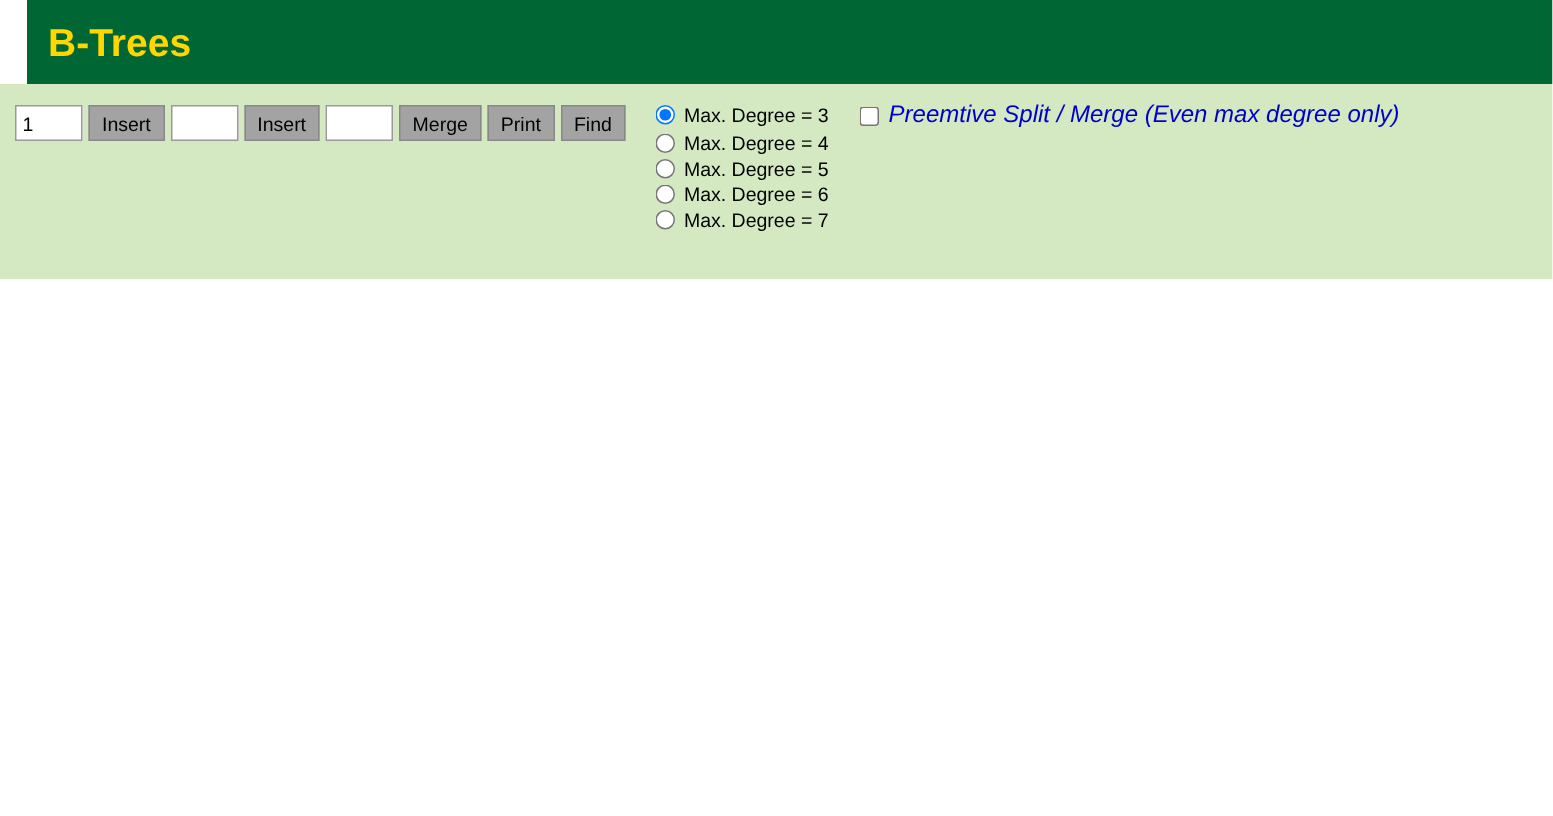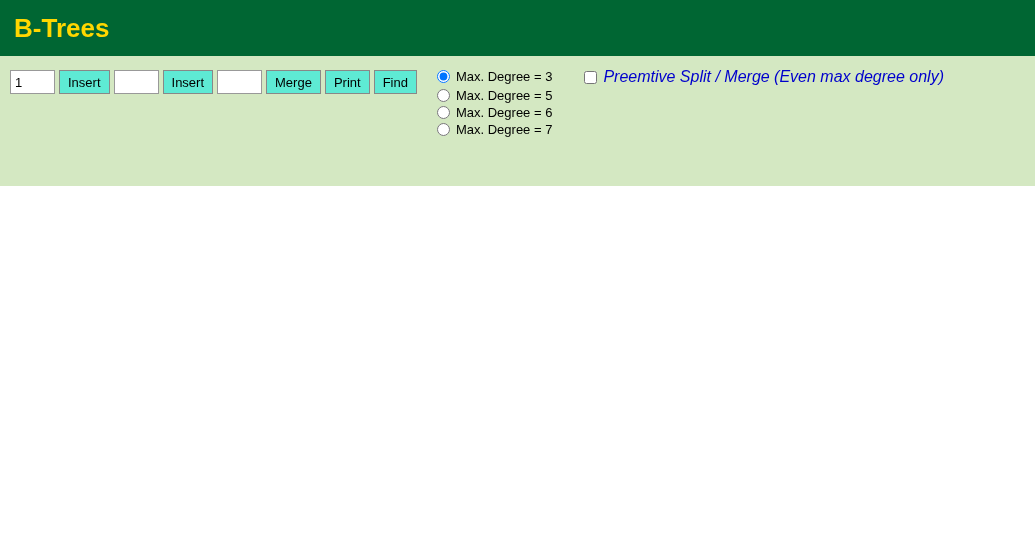--- a/index.html
+++ b/index.html
@@ -14,20 +14,21 @@
       font-size: 14px;
       background: #fff;
       overflow: hidden;
     }
     #header {
       background-color: #006633;
       padding: 24px 14px;
       height: 56px;
       display: flex;
       align-items: center;
+      margin-left: 18px;
     }
     #header h1 {
       color: #FFD700;
       font-size: 26px;
       font-weight: bold;
       font-family: Arial, sans-serif;
     }
     #toolbar {
       background-color: #d4e8c2;
       padding: 10px 10px;
@@ -45,21 +46,21 @@
       width: 45px;
       height: 24px;
       border: 1px solid #999;
       padding: 2px 4px;
       font-size: 13px;
     }
     #controls-left button {
       height: 24px;
       padding: 0 8px;
       font-size: 13px;
-      background: #5eead4;
+      background: #a3a3a3;
       border: 1px solid #888;
       cursor: pointer;
       color: #000;
     }
     #controls-right {
       margin-left: 20px;
       display: flex;
       flex-direction: column;
       gap: 2px;
     }
@@ -117,29 +118,33 @@
       <input type="text" id="delete-input" value="" style="">
       <button>Insert</button>
       <input type="text" id="find-input" value="" style="">
       <button>Merge</button>
       <button>Print</button>
       <button>Find</button>
     </div>
 
     <div id="controls-right">
 
-      <div style="display:flex; align-items:center; gap:22px;">
+      <div style="display:flex; align-items:center; gap:11px;">
         <div class="radio-item">
           <input type="radio" name="degree" id="deg3" checked="" style="">
           <label for="deg3">Max. Degree = 3</label>
         </div>
         <div id="preemptive-row">
           <input type="checkbox" id="preemptive-check" style="">
           <label for="preemptive-check">Preemtive Split / Merge (Even max degree only)</label>
         </div>
+      </div>
+      <div class="radio-item">
+        <input type="radio" name="degree" id="deg4" style="">
+        <label for="deg4">Max. Degree = 4</label>
       </div>
       <div class="radio-item">
         <input type="radio" name="degree" id="deg5" style="">
         <label for="deg5">Max. Degree = 5</label>
       </div>
       <div class="radio-item">
         <input type="radio" name="degree" id="deg6" style="">
         <label for="deg6">Max. Degree = 6</label>
       </div>
       <div class="radio-item">

